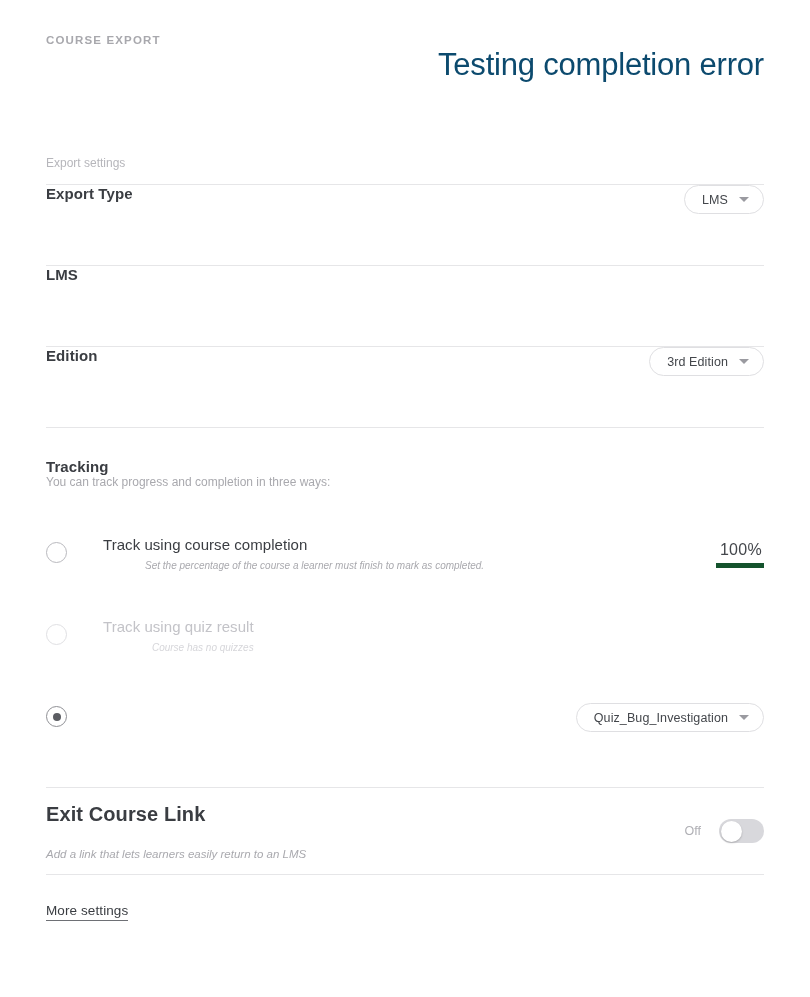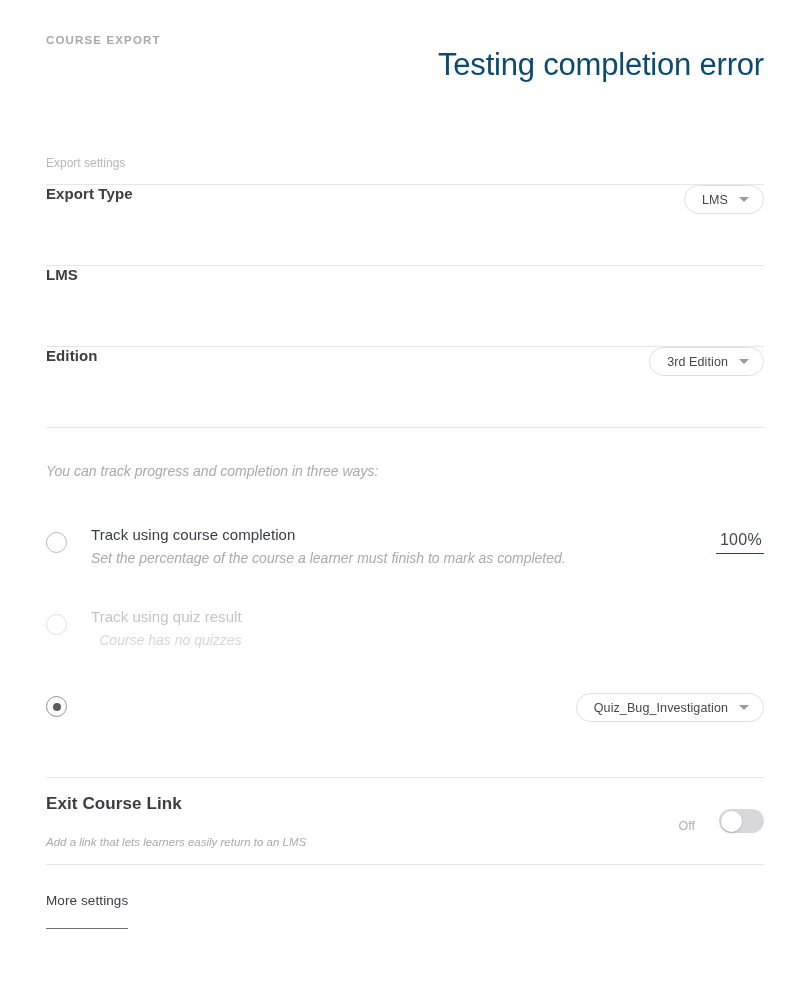--- a/index.html
+++ b/index.html
@@ -104,42 +104,40 @@
   }
 
   .block-title {
     font-size: 15px;
     font-weight: bold;
     color: #3a3d42;
     letter-spacing: 0.1px;
   }
 
   .block-sub {
-    margin-top: 5px;
-    font-size: 14px;
-    font-style: italic;
+    font-size: 12px;
     color: #a9a9ae;
   }
 
   .options { margin-top: 48px; }
 
   .option {
     display: flex;
     align-items: flex-start;
     justify-content: space-between;
     min-height: 48px;
     margin-bottom: 34px;
   }
 
   .option:last-child { margin-bottom: 0; }
 
   .option-left {
     display: flex;
     align-items: flex-start;
-    gap: 24px;
+    gap: 36px;
   }
 
   .radio {
     width: 21px;
     height: 21px;
     border-radius: 50%;
     border: 1.3px solid #b9b9be;
     background: #fff;
     flex: none;
     margin-top: 5px;
@@ -163,31 +161,32 @@
 
   .option-title {
     font-size: 15px;
     color: #3a3d42;
     letter-spacing: 0.05px;
     line-height: 1.1;
   }
 
   .option-desc {
     margin-top: 6px;
-    font-size: 14px;
+    font-size: 10px;
     font-style: italic;
     color: #a9a9ae;
+    margin-left: 42px;
   }
 
   .option.is-disabled .option-title { color: #c3c3c8; }
   .option.is-disabled .option-desc  { color: #d6d6da; text-align: right; }
 
   
   .percent-field {
-    border-bottom: 1px solid #14532d;
+    border-bottom: 5px solid #14532d;
     padding: 0 2px 4px 2px;
     min-width: 48px;
     text-align: right;
     margin-top: 4px;
     cursor: text;
   }
 
   .percent-field .value {
     font-size: 16px;
     color: #44474c;
@@ -199,37 +198,37 @@
 
   
   .exit-row {
     display: flex;
     align-items: center;
     justify-content: space-between;
     min-height: 86px;
   }
 
   .exit-title {
-    font-size: 17px;
+    font-size: 20px;
     font-weight: bold;
     color: #3a3d42;
     letter-spacing: 0.1px;
   }
 
   .exit-sub {
     margin-top: 22px;
     font-size: 11.5px;
     font-style: italic;
     color: #a9a9ae;
   }
 
   .toggle-wrap {
     display: flex;
-    align-items: flex-end;
-    gap: 24px;
+    align-items: center;
+    gap: 18px;
   }
 
   .toggle-label {
     font-size: 12.5px;
     color: #b0b0b5;
   }
 
   .toggle {
     width: 45px;
     height: 24px;
@@ -251,21 +250,21 @@
     box-shadow: 0 1px 2px rgba(0,0,0,0.22);
   }
 
   
   .more-settings {
     display: inline-block;
     margin-top: 28px;
     font-size: 13.5px;
     color: #3a3d42;
     border-bottom: 1px solid #6e7075;
-    padding-bottom: 20px;
+    padding-bottom: 2px;
     cursor: pointer;
     letter-spacing: 0.1px;
   }
 </style>
 </head>
 <body>
 
 <div class="page">
 
   
@@ -297,20 +296,21 @@
     <span class="row-label">Edition</span>
     <span class="pill">
       <span class="pill-text">3rd Edition</span>
       <span class="caret"></span>
     </span>
   </div>
   <div class="divider"></div>
 
   
   <div class="tracking">
+    <div class="block-title">Tracking</div>
     <div class="block-sub">You can track progress and completion in three ways:</div>
 
     <div class="options">
 
       <div class="option">
         <div class="option-left">
           <span class="radio"></span>
           <div>
             <div class="option-title">Track using course completion</div>
             <div class="option-desc">Set the percentage of the course a learner must finish to mark as completed.</div>

